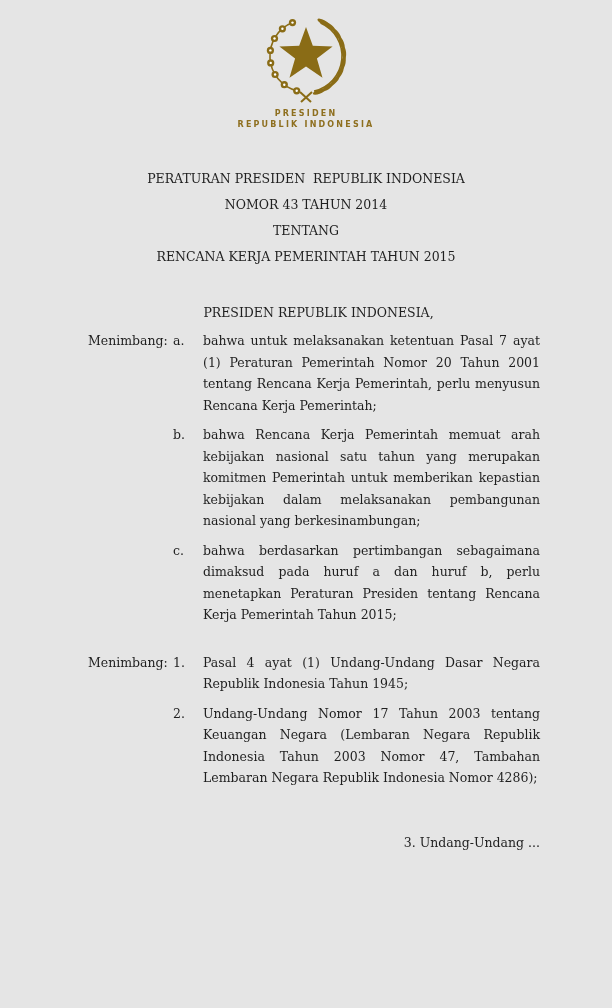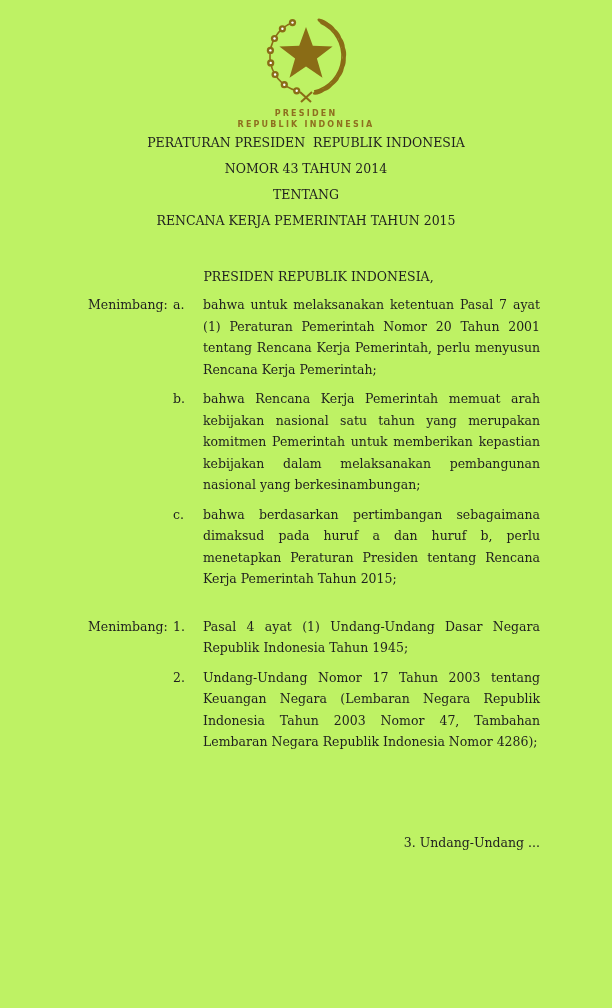--- a/index.html
+++ b/index.html
@@ -1,37 +1,38 @@
 <!DOCTYPE html>
 <html><head>
 <meta charset="utf-8">
 <style>
   html, body { margin: 0; padding: 0; background: #ffffff; }
   .page {
     position: relative;
     width: 612px;
     height: 1008px;
-    background: #bef264;
+    background: #e5e5e5;
     font-family: "DejaVu Serif", "Liberation Serif", serif;
     color: #1f1f1f;
     overflow: hidden;
   }
   
   .emblem-wrap { padding-top: 12px; text-align: center; }
   .letterhead {
     text-align: center;
     font-family: "DejaVu Sans", "Liberation Sans", sans-serif;
     font-size: 8px;
     font-weight: 700;
     letter-spacing: 2.2px;
     color: #8e6f1f;
     line-height: 11px;
   }
   
   .title-block {
+    margin-top: 36px;
     text-align: center;
     font-size: 12.5px;
     line-height: 26px;
   }
   .title-block p { margin: 0; white-space: pre-wrap; }
   .invocation {
     margin-top: 24px;
     text-align: center;
     font-size: 12.5px;
     line-height: 26px;

